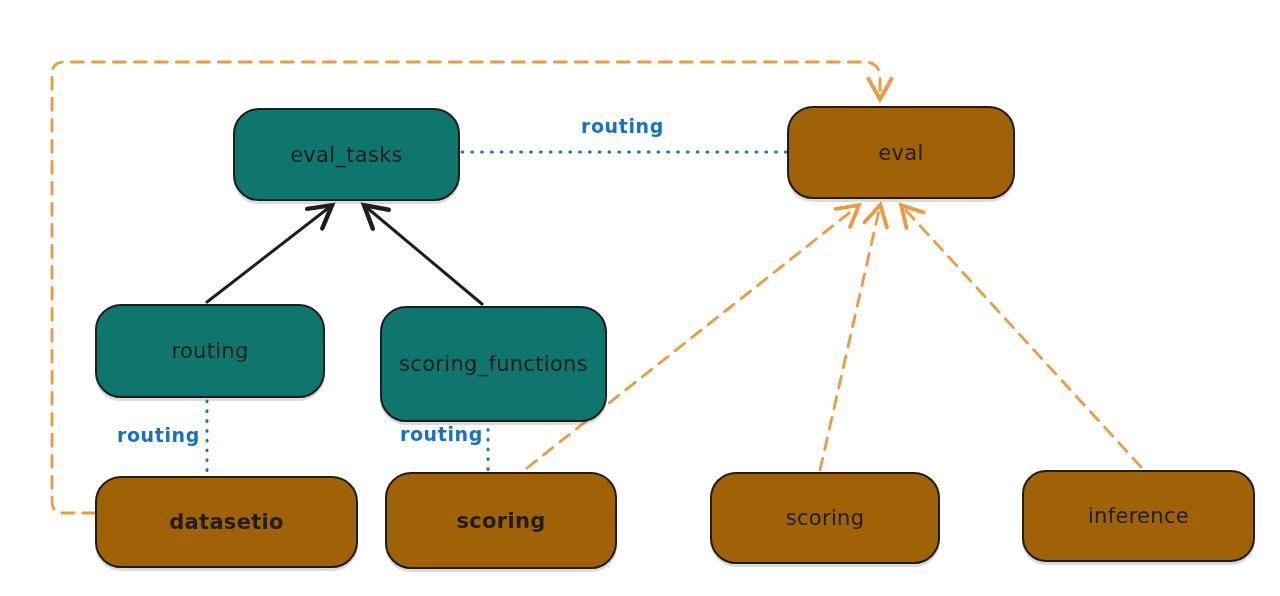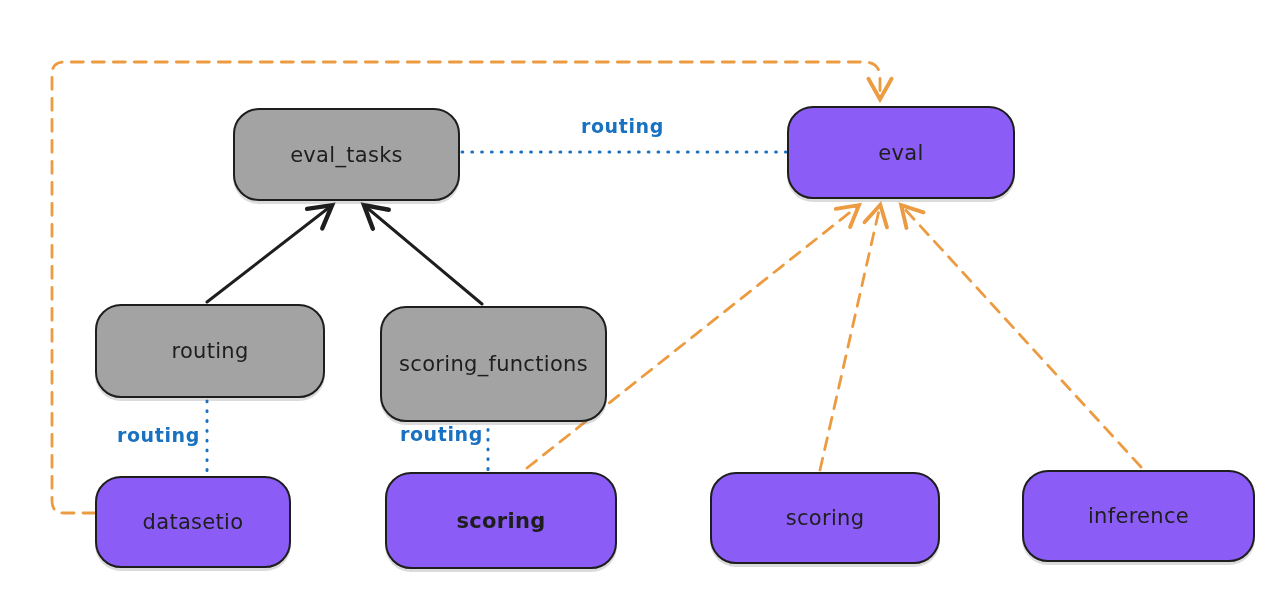--- a/index.html
+++ b/index.html
@@ -28,22 +28,22 @@
     border-radius: 26px;
     display: flex;
     align-items: center;
     justify-content: center;
     font-size: 21px;
     color: #1e1e1e;
     letter-spacing: 0.3px;
     box-shadow: 0 3px 0 rgba(110,110,110,0.25);
     box-sizing: border-box;
   }
-  .node.blue  { background: #a3a3a3; }
-  .node.green { background: #8b5cf6; }
+  .node.blue  { background: #0f766e; }
+  .node.green { background: #a16207; }
   .routing-label {
     position: absolute;
     color: #1971c2;
     font-size: 19px;
     font-weight: 600;
     letter-spacing: 0.6px;
     text-align: center;
   }
 </style>
 </head>
@@ -89,33 +89,33 @@
   </div>
 
   <div class="node blue" style="left:95px; top:304px; width:230px; height:94px;">
     <span>routing</span>
   </div>
 
   <div class="node blue" style="left:380px; top:306px; width:227px; height:116px;">
     <span>scoring_functions</span>
   </div>
 
-  <div class="node green" style="left:95px; top:476px; width:196px; height:92px;">
+  <div class="node green" style="left:95px; top:476px; width:263px; height:92px;font-weight:bold;">
     <span>datasetio</span>
   </div>
 
   <div class="node green" style="left:385px; top:472px; width:232px; height:97px;font-weight:bold;">
     <span>scoring</span>
   </div>
 
   <div class="node green" style="left:710px; top:472px; width:230px; height:92px;">
     <span>scoring</span>
   </div>
 
-  <div class="node green" style="left:1022px; top:470px; width:233px; height:92px;">
+  <div class="node green" style="left:1022px; top:470px; width:233px; height:92px;border-radius:24px;">
     <span>inference</span>
   </div>
 
   <div class="routing-label" style="left:581px; top:115px;">routing</div>
 
   <div class="routing-label" style="left:117px; top:424px;">routing</div>
 
   <div class="routing-label" style="left:400px; top:423px;">routing</div>
 
 </div>

